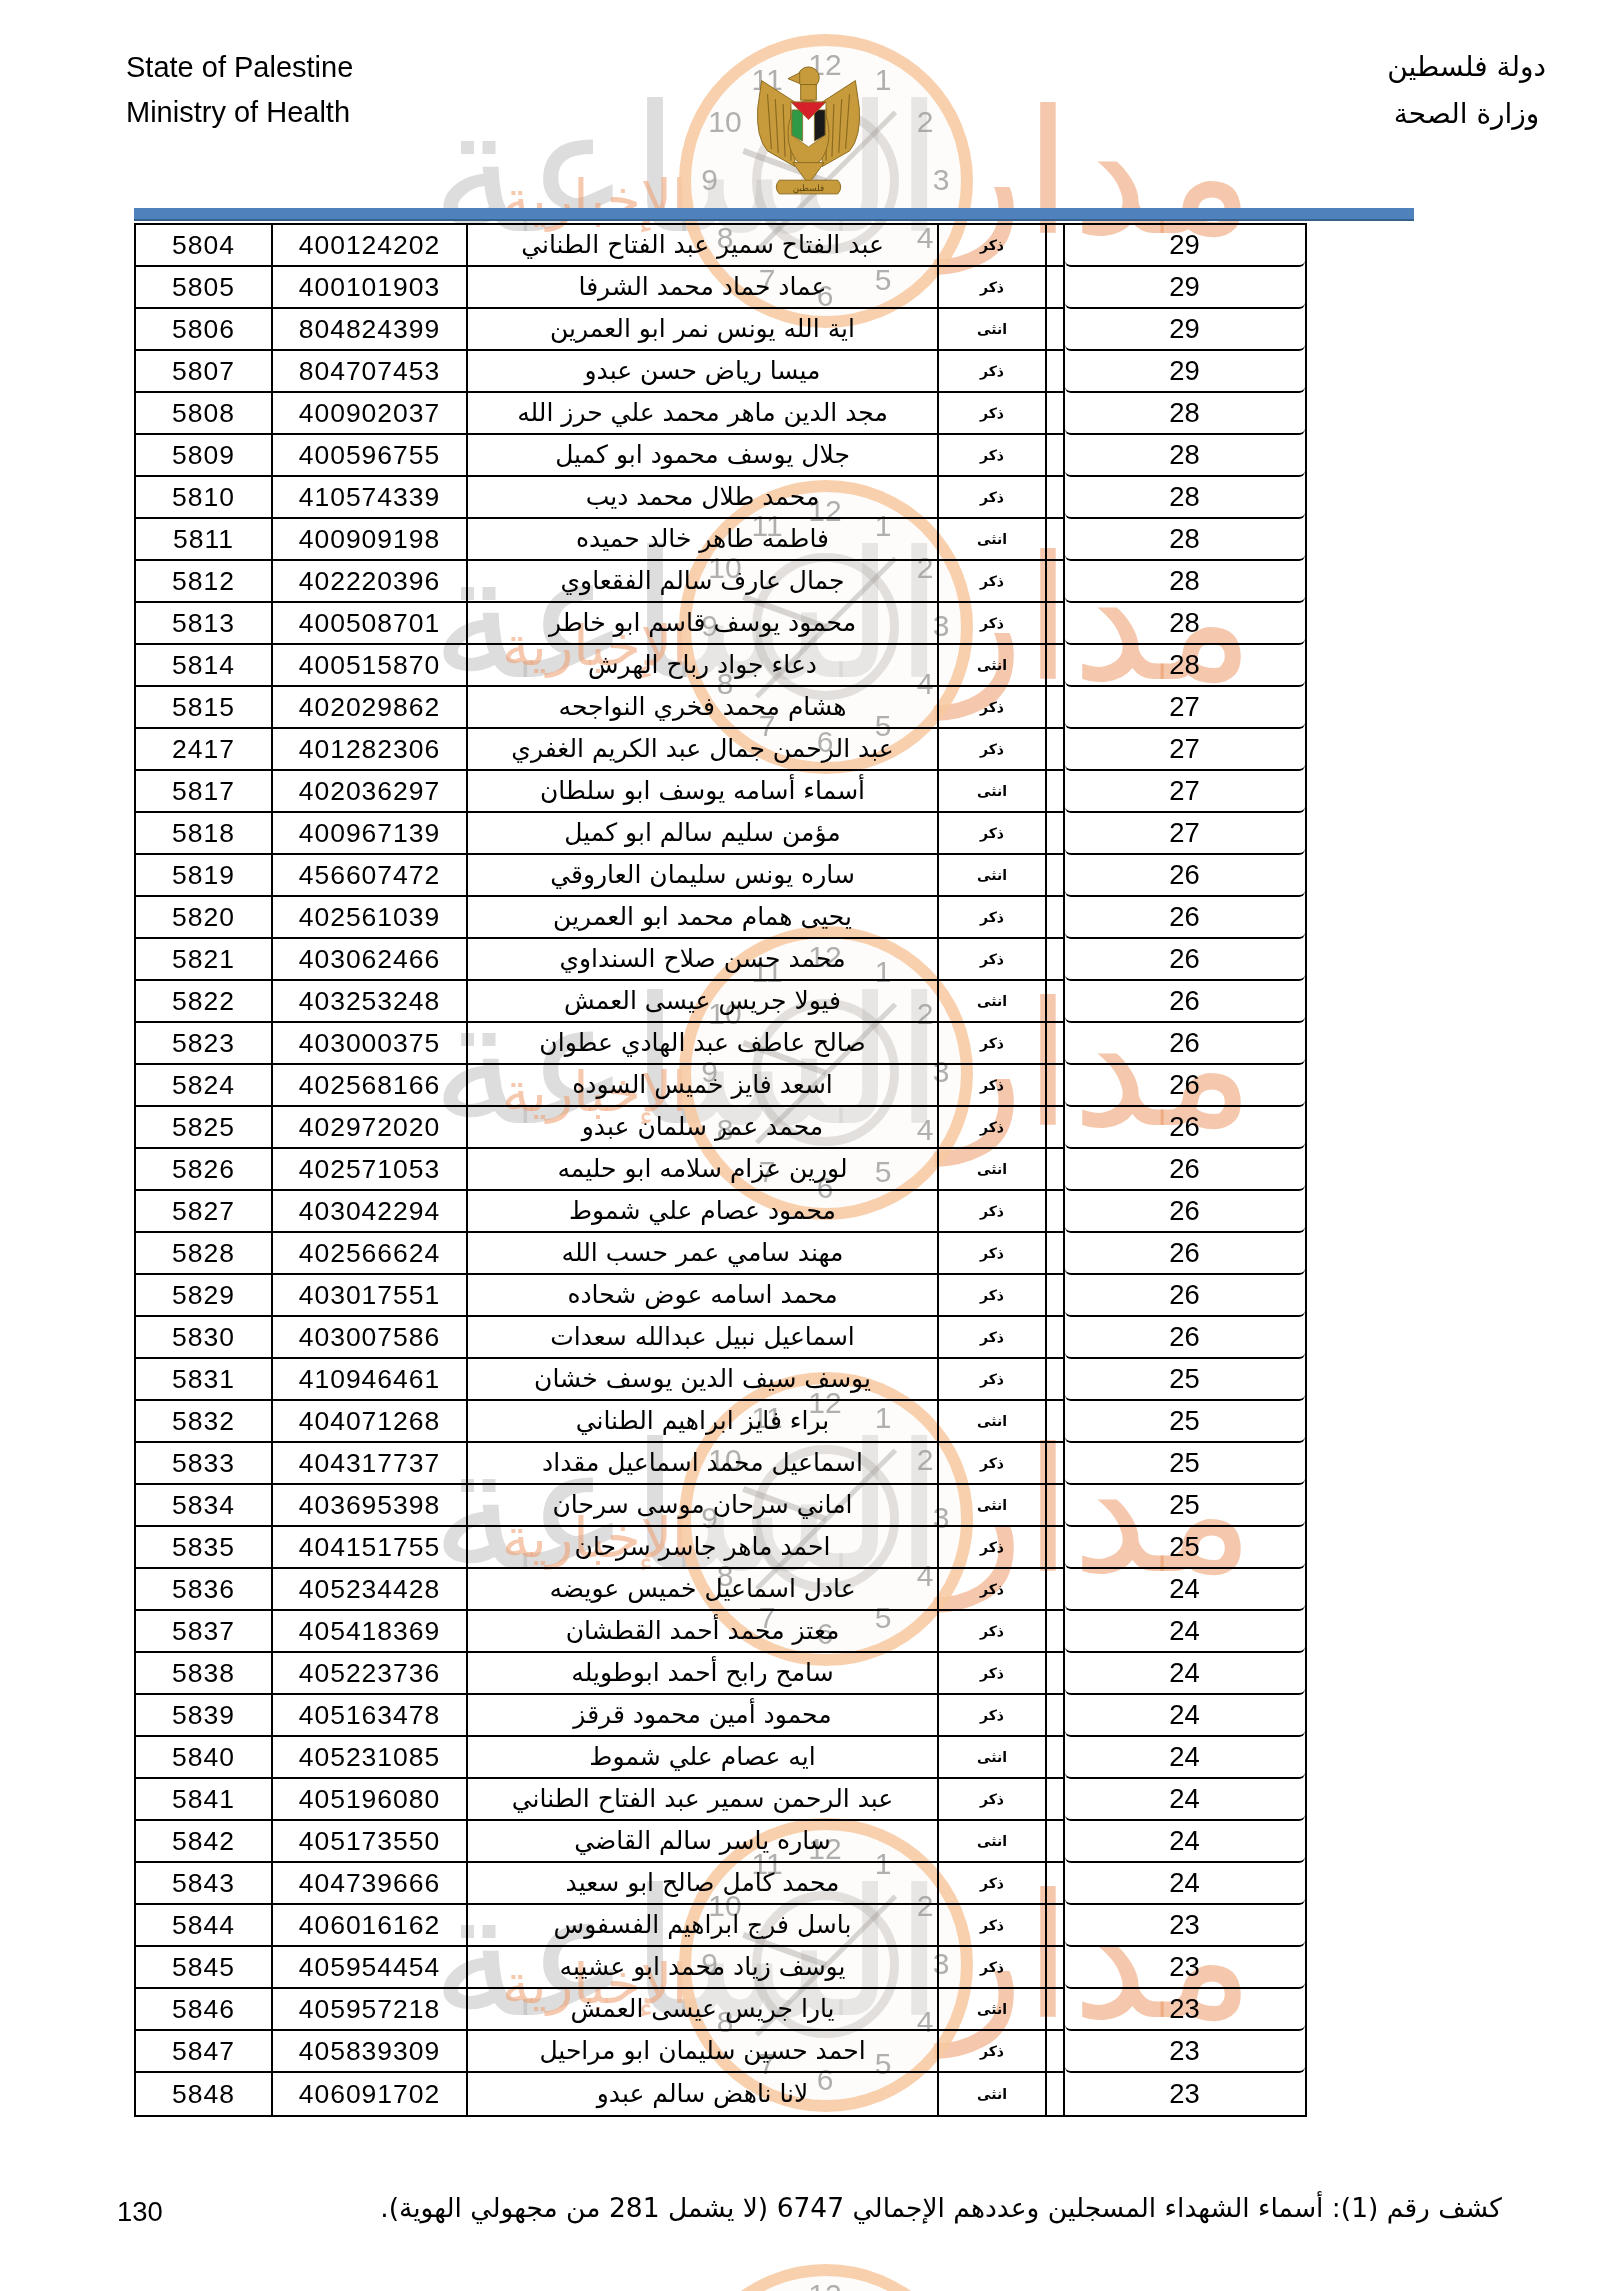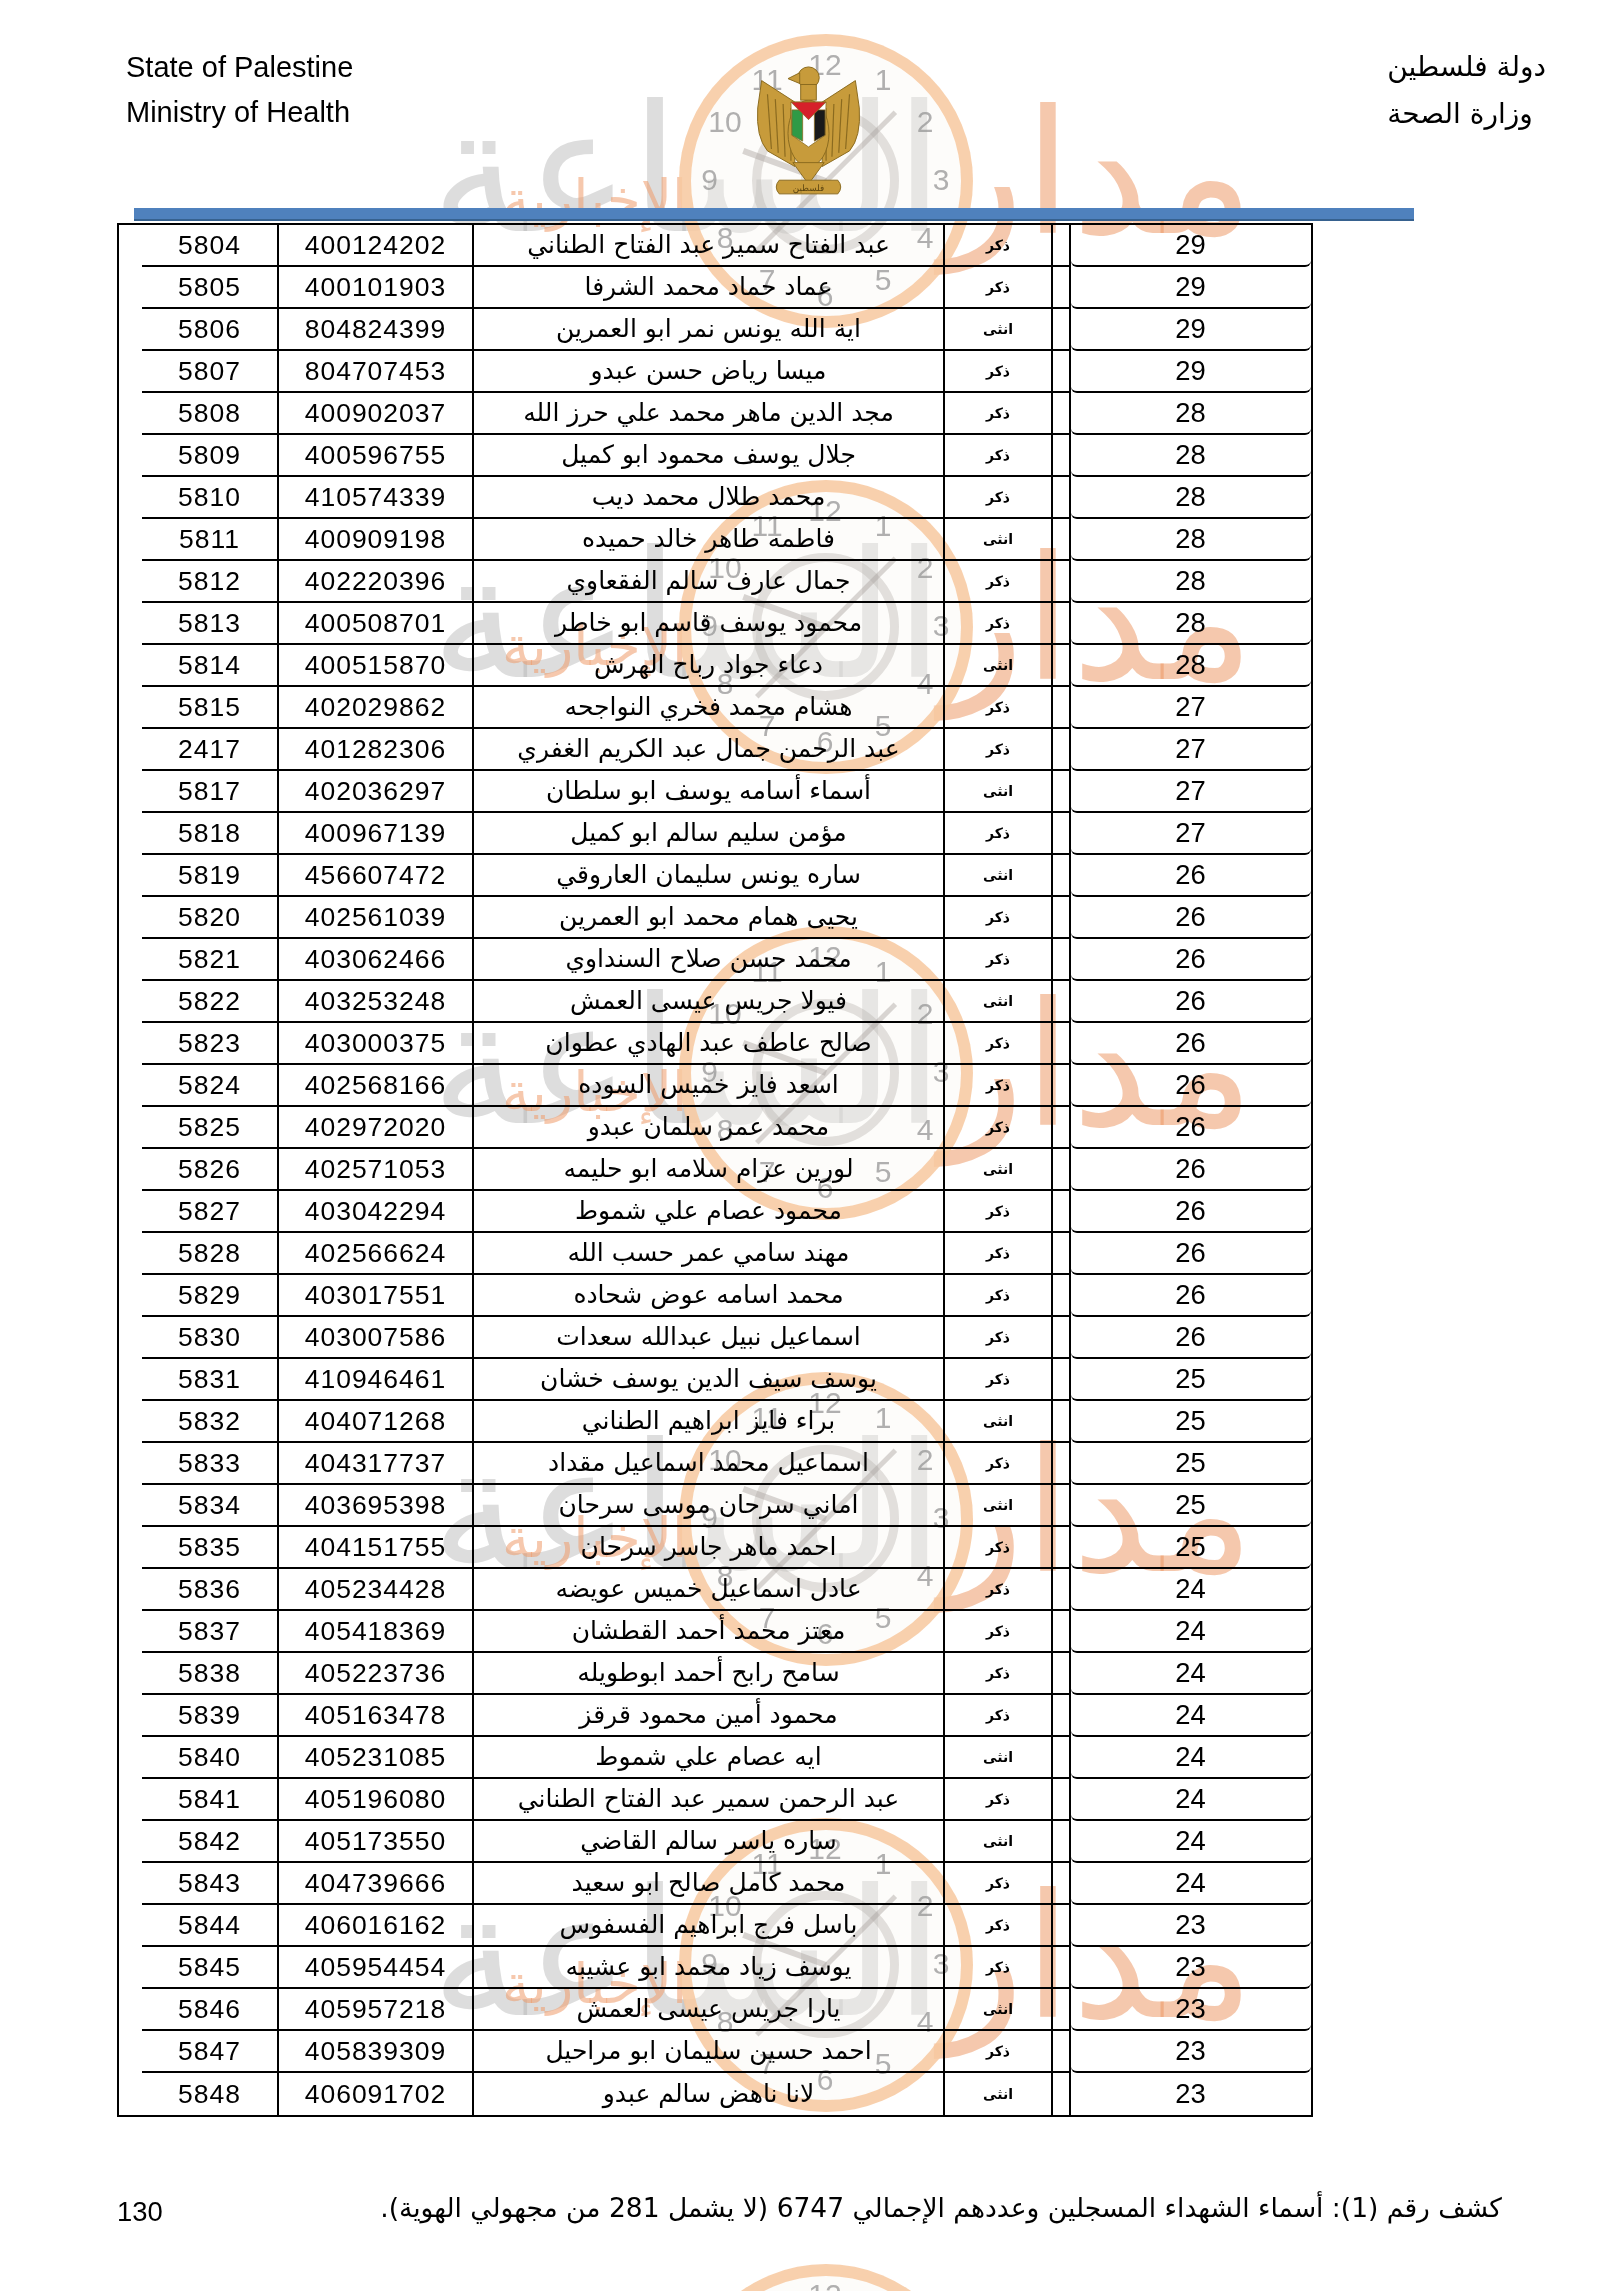--- a/index.html
+++ b/index.html
@@ -23,29 +23,29 @@
   .wm-saah{position:absolute;left:431px;top:-98px;font-size:176px;line-height:1;
            color:rgba(173,173,173,0.42);font-family:"DejaVu Sans",sans-serif;direction:rtl;white-space:nowrap;}
   .wm-madar{position:absolute;left:941px;top:-93px;font-size:172px;line-height:1;
            color:rgba(236,146,92,0.50);font-family:"DejaVu Sans",sans-serif;direction:rtl;white-space:nowrap;}
   .wm-akhbar{position:absolute;left:490px;top:-7.8px;font-size:55px;line-height:1;
            color:rgba(238,155,105,0.55);font-family:"DejaVu Sans",sans-serif;direction:rtl;white-space:nowrap;margin-left:12px;}
 
   
   #header-en{position:absolute;left:126px;top:45px;z-index:2;font-size:29px;line-height:45px;color:#000;}
   #header-ar{position:absolute;right:75px;top:43px;z-index:2;font-size:28px;line-height:47px;color:#000;
-             text-align:left;direction:rtl;font-family:"DejaVu Sans",sans-serif;}
+             text-align:center;direction:rtl;font-family:"DejaVu Sans",sans-serif;}
   #emblem{position:absolute;left:746px;top:51px;z-index:2;}
   #blue-bar{position:absolute;left:134px;top:208px;width:1280px;height:10.8px;z-index:2;
             background:#4f81bd;border-bottom:2.9px solid #36618f;}
 
   
-  #names-table{position:absolute;left:117px;top:223px;z-index:1;display:grid;
+  #names-table{position:absolute;left:134px;top:223px;z-index:1;display:grid;
                grid-template-columns:137px 195px 471px 108px 17.6px 240px;
-               grid-auto-rows:42px;border:2.9px solid #000;background:transparent;padding-left:23px;}
+               grid-auto-rows:42px;border:2.9px solid #000;background:transparent;}
   .trow{display:contents;}
   .cell{box-sizing:border-box;border-right:2.5px solid #000;border-bottom:2.5px solid #000;
         display:flex;align-items:center;justify-content:center;text-align:center;color:#000;overflow:hidden;}
   .c-age{border-right:none;border-radius:6px;}
   .trow:last-child .cell{border-bottom:none;}
   .c-serial,.c-id{font-size:26.5px;letter-spacing:1px;font-family:"Liberation Sans",sans-serif;}
   .c-age{font-size:27.4px;font-family:"Liberation Sans",sans-serif;}
   .c-name{font-size:25px;line-height:18.6px;direction:rtl;font-family:"DejaVu Sans",sans-serif;padding:0 7.8px;}
   .c-gender{font-size:14px;direction:rtl;font-family:"DejaVu Sans",sans-serif;font-weight:bold;}
 

